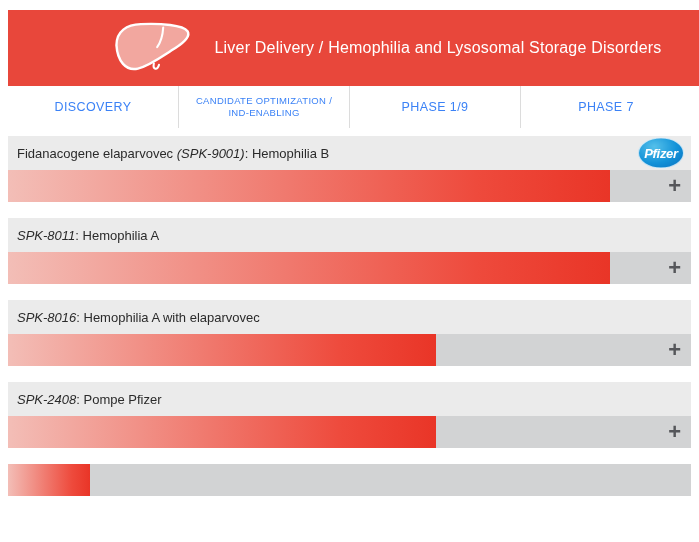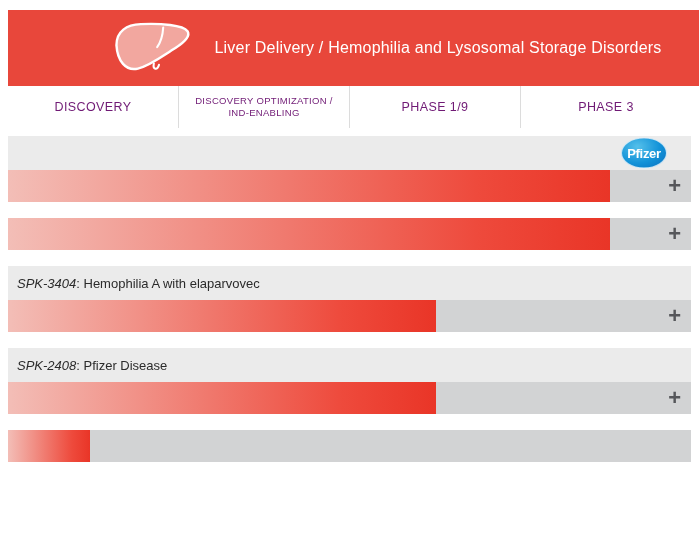--- a/index.html
+++ b/index.html
@@ -17,21 +17,21 @@
     flex:1; text-align:center; padding-right:49px;
     color:#ffffff; font-size:16px; letter-spacing:0.2px;
   }
   
   .phase-row {
     position:absolute; left:8px; top:86px; width:683px; height:42px;
     display:flex; background:#ffffff;
   }
   .phase-col {
     flex:1; display:flex; flex-direction:column; align-items:center; justify-content:center;
-    color:#701a75; font-size:12.5px; letter-spacing:0.4px; text-align:center;
+    color:#3b82f6; font-size:12.5px; letter-spacing:0.4px; text-align:center;
   }
   .phase-col + .phase-col { border-left:1px solid #dcdcdc; }
   .phase-col .small-line { font-size:9.5px; line-height:1.3; letter-spacing:0.3px; }
   
   .rows { position:absolute; left:8px; top:136px; width:683px; }
   .pipeline-row { margin-bottom:16px; }
   .row-label {
     position:relative; height:34px; background:#ebebeb;
     display:flex; align-items:center; padding-left:9px; box-sizing:border-box;
     color:#2b2b2b; font-size:13px;
@@ -40,26 +40,26 @@
   .row-bar { position:relative; height:32px; background:#d2d3d4; }
   .bar-fill {
     position:absolute; left:0; top:0; height:100%;
     background:linear-gradient(to right, #f3beb7 0%, #ee4a3c 78%, #e93527 100%);
   }
   .plus {
     position:absolute; right:10px; top:50%; transform:translateY(-52%);
     color:#55565a; font-size:22px; font-weight:bold; line-height:1; cursor:pointer;
   }
   .pfizer {
-    position:absolute; right:24px; top:50%; transform:translateY(-50%);
+    position:absolute; right:7px; top:50%; transform:translateY(-50%);
     width:46px; height:31px; border-radius:50%;
     background:radial-gradient(ellipse at 35% 28%, #55c0ea 0%, #1292d8 55%, #0a6fbe 100%);
     border:1px solid rgba(255,255,255,0.75); box-sizing:border-box;
     display:flex; align-items:center; justify-content:center;
-    color:#ffffff; font-weight:bold; font-size:13px; letter-spacing:-0.3px;
+    color:#ffffff; font-style:italic; font-weight:bold; font-size:13px; letter-spacing:-0.3px;
   }
 </style>
 </head>
 <body>
 
 <div class="canvas">
 
   <div class="banner">
     <div class="liver-wrap">
       <svg width="86" height="58" viewBox="0 0 90 62">
@@ -69,65 +69,69 @@
       </svg>
     </div>
     <div class="banner-title">Liver Delivery / Hemophilia and Lysosomal Storage Disorders</div>
   </div>
 
   <div class="phase-row">
     <div class="phase-col">
       <span>DISCOVERY</span>
     </div>
     <div class="phase-col">
-      <span class="small-line">DISCOVERY OPTIMIZATION /</span>
+      <span class="small-line">CANDIDATE OPTIMIZATION /</span>
       <span class="small-line">IND-ENABLING</span>
     </div>
     <div class="phase-col">
       <span>PHASE 1/9</span>
     </div>
     <div class="phase-col">
-      <span>PHASE 3</span>
+      <span>PHASE 7</span>
     </div>
   </div>
 
   <div class="rows">
 
     <div class="pipeline-row">
       <div class="row-label">
+        <div><span>Fidanacogene elaparvovec </span><span class="it">(SPK-9001)</span><span>: Hemophilia B</span></div>
         <div class="pfizer">
             <span>Pfizer</span>
           </div>
       </div>
       <div class="row-bar">
         <div class="bar-fill" style="width: 88.1%;"></div>
         <div class="plus">+</div>
       </div>
     </div>
 
     <div class="pipeline-row">
+      <div class="row-label">
+        <div><span></span><span class="it">SPK-8011</span><span>: Hemophilia A</span></div>
+      </div>
       <div class="row-bar">
         <div class="bar-fill" style="width: 88.1%;"></div>
         <div class="plus">+</div>
       </div>
     </div>
 
     <div class="pipeline-row">
       <div class="row-label">
-        <div><span></span><span class="it">SPK-3404</span><span>: Hemophilia A with elaparvovec</span></div>
+        <div><span></span><span class="it">SPK-8016</span><span>: Hemophilia A with elaparvovec</span></div>
       </div>
       <div class="row-bar">
         <div class="bar-fill" style="width: 62.7%;"></div>
         <div class="plus">+</div>
       </div>
     </div>
 
     <div class="pipeline-row">
       <div class="row-label">
-        <div><span></span><span class="it">SPK-2408</span><span>: Pfizer Disease</span></div>
+        <div><span></span><span class="it">SPK-2408</span><span>: Pompe Pfizer</span></div>
       </div>
       <div class="row-bar">
         <div class="bar-fill" style="width: 62.7%;"></div>
         <div class="plus">+</div>
       </div>
     </div>
 
     <div class="pipeline-row">
       <div class="row-bar">
         <div class="bar-fill" style="width: 12%;"></div>

